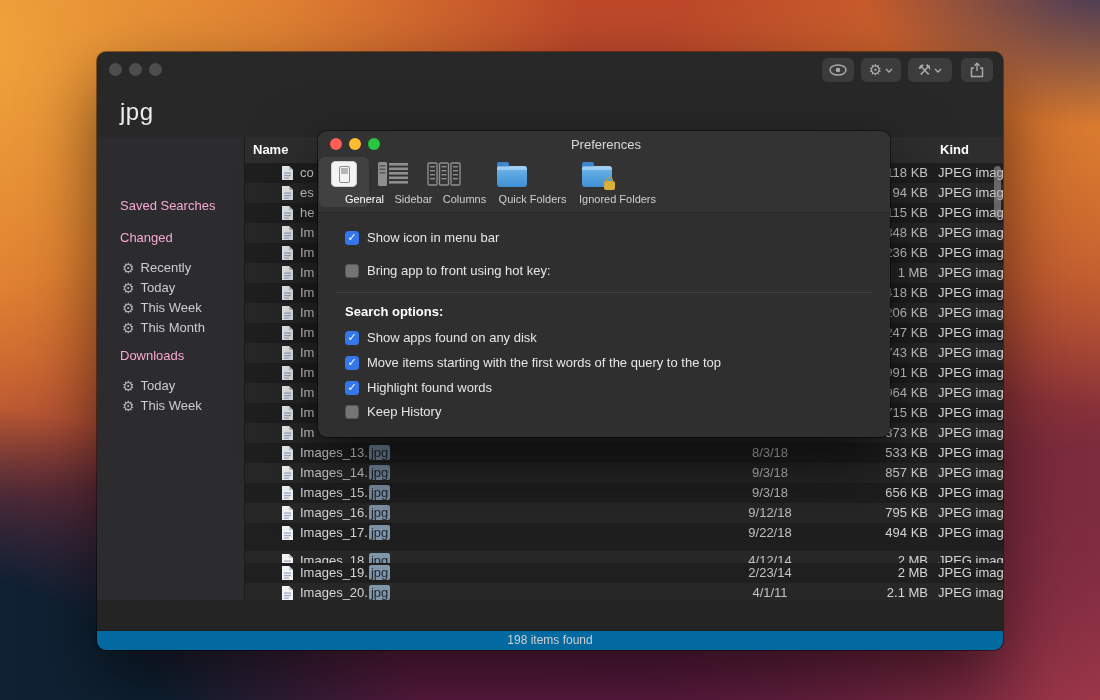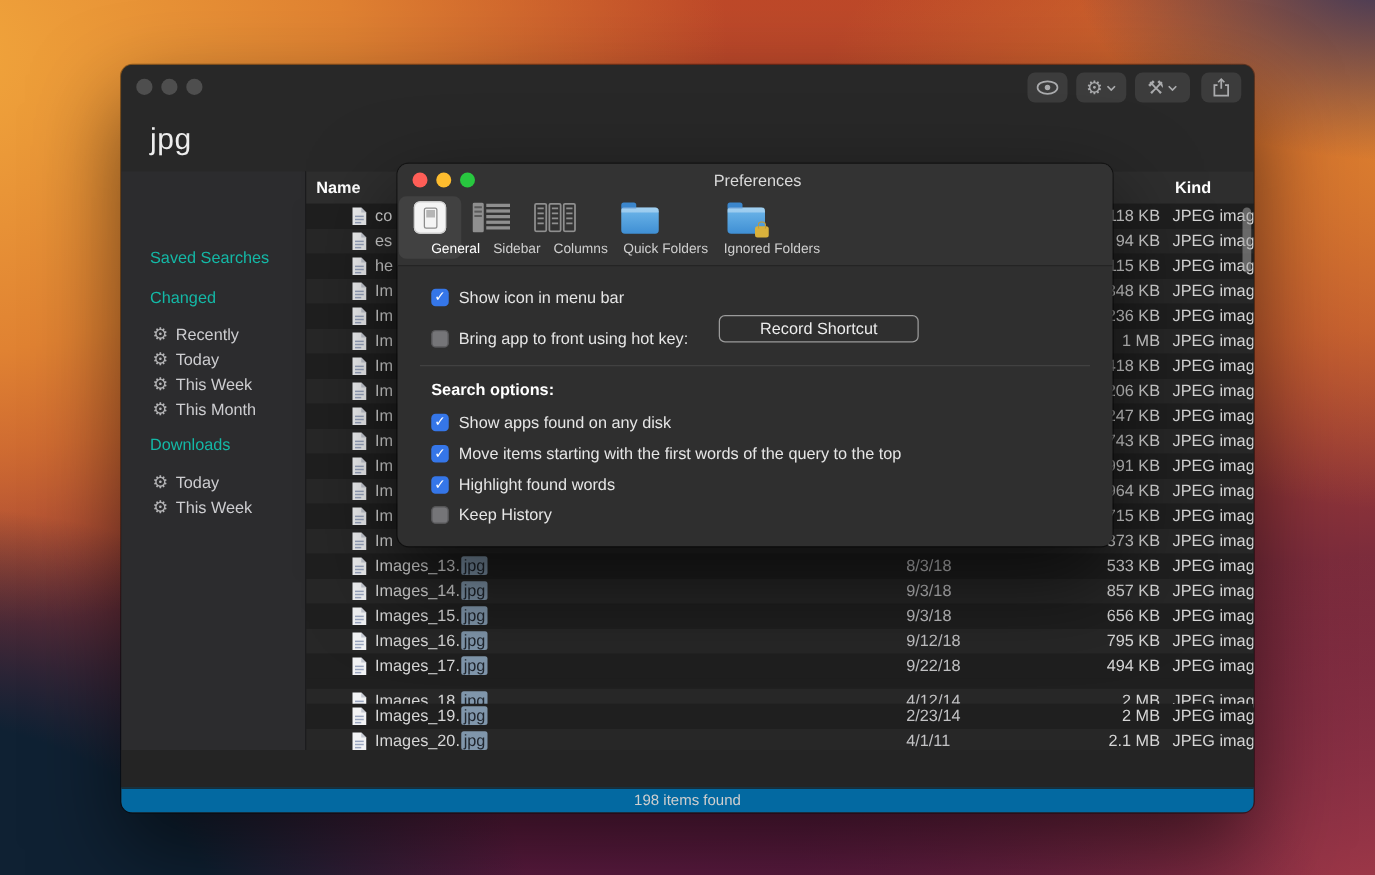--- a/index.html
+++ b/index.html
@@ -36,36 +36,36 @@
     position:absolute;top:52px;height:21px;background:#5c5c5e;border-radius:4px;
     color:#f0f0f0;font-size:13px;display:flex;align-items:center;
     padding:0 8px;box-sizing:border-box;
   }
   .popup .ptext{flex:1;}
   
   .sidebar{
     position:absolute;left:0;top:85px;width:148px;height:463px;background:#2c2c2e;
     border-right:1px solid rgba(0,0,0,.35);box-sizing:border-box;font-size:13px;
   }
-  .sb-head{position:absolute;left:23px;color:#14b8a6;}
+  .sb-head{position:absolute;left:23px;color:#f9a8d4;}
   .sb-item{position:absolute;left:25px;display:flex;align-items:center;gap:6px;color:#cdcdd0;}
   .sb-item .gear{font-family:"DejaVu Sans",sans-serif;font-size:14px;color:#b4b4b6;line-height:1;}
   
   .table{position:absolute;left:148px;top:85px;width:758px;height:463px;background:#1f1f1f;}
   .thead{position:absolute;left:0;top:0;right:0;height:26px;background:#2e2e2e;
     border-bottom:1px solid #1a1a1a;color:#ffffff;font-size:13px;font-weight:bold;}
   .th-name{position:absolute;left:8px;top:5px;}
   .th-kind{position:absolute;left:695px;top:5px;}
   .rows{position:absolute;left:0;top:26px;right:0;height:437px;overflow:hidden;}
   .trow{position:absolute;left:0;right:0;height:20px;font-size:13px;color:#d6d6d6;}
   .trow.odd{background:#1f1f1f;} .trow.even{background:#272727;}
   .ficon{position:absolute;left:36px;top:2px;width:13px;height:16px;}
   .fname{position:absolute;left:55px;top:2px;white-space:nowrap;}
   .fext{background:#8096ab;color:#20262e;border-radius:2px;padding:0 2px;margin-left:1px;}
-  .fdate{position:absolute;left:480px;width:90px;top:2px;color:#c2c2c4;}
+  .fdate{position:absolute;left:480px;width:90px;top:2px;text-align:center;color:#c2c2c4;}
   .fsize{position:absolute;left:560px;width:123px;top:2px;text-align:right;}
   .fkind{position:absolute;left:693px;top:2px;width:65px;white-space:nowrap;overflow:hidden;}
   .scrollthumb{position:absolute;left:749px;top:29px;width:7px;height:52px;border-radius:4px;
     background:rgba(160,160,160,.55);}
   .bottomstrip{position:absolute;left:0;top:548px;right:0;height:30px;background:#242424;}
   .statusbar{position:absolute;left:0;top:578px;right:0;height:20px;background:#0369a1;
     border-top:1px solid #1d1d1d;color:#cfcfcf;font-size:12px;text-align:center;line-height:19px;box-sizing:border-box;}
   
   .dlg{
     position:absolute;left:318px;top:131px;width:572px;height:306px;border-radius:9px;
@@ -630,21 +630,20 @@
     <div id="gen-opts">
         <div class="optrow" style="top: 99px;">
     <span class="cb on">✓</span>
     <span class="cblabel">Show icon in menu bar</span>
   </div>
         <div class="optrow" style="top: 132px;">
     <span class="cb off"></span>
     <span class="cblabel">Bring app to front using hot key:</span>
   </div>
       </div>
-    <div class="recbtn">Record Shortcut</div>
     <div class="divider"></div>
     <div class="sopts">Search options:</div>
     <div id="search-opts">
         <div class="optrow" style="top: 199px;">
     <span class="cb on">✓</span>
     <span class="cblabel">Show apps found on any disk</span>
   </div>
         <div class="optrow" style="top: 224px;">
     <span class="cb on">✓</span>
     <span class="cblabel">Move items starting with the first words of the query to the top</span>

